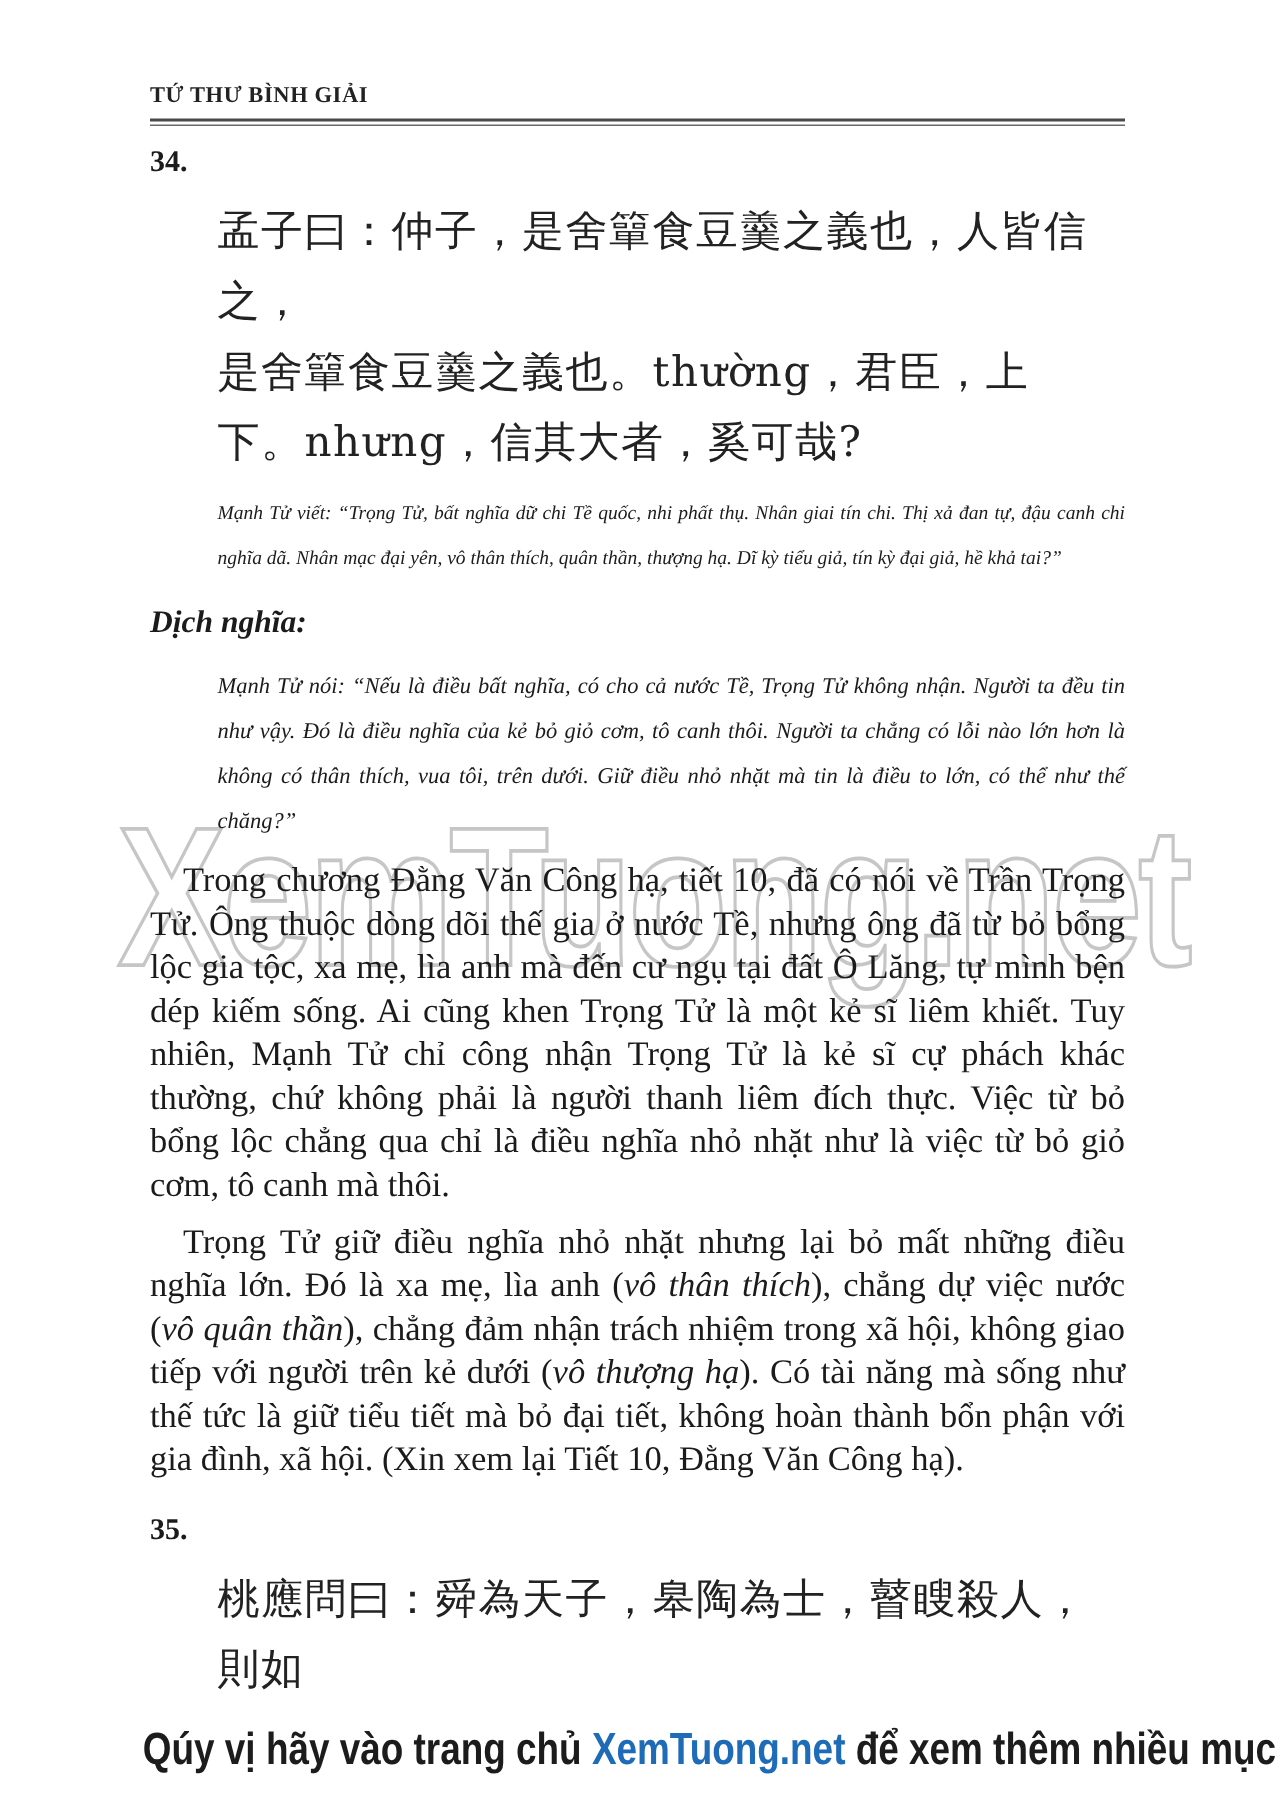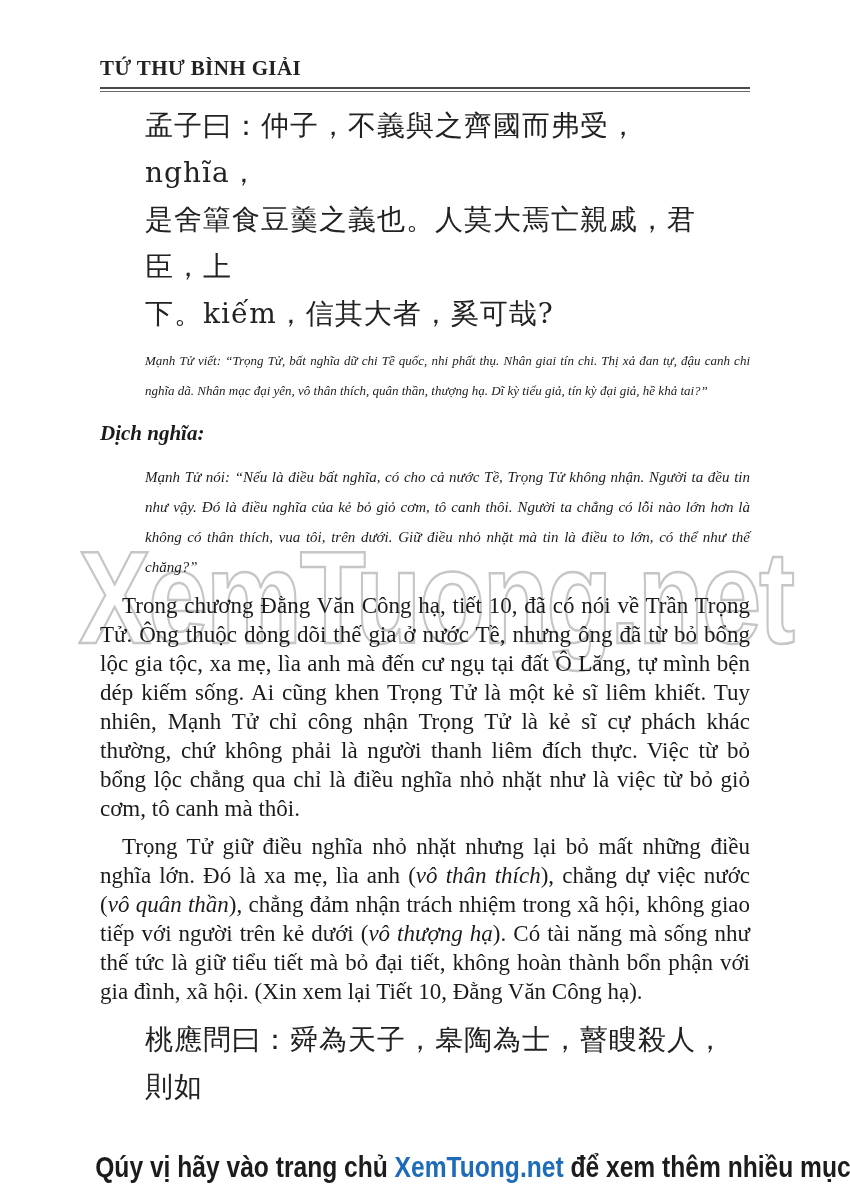--- a/index.html
+++ b/index.html
@@ -13,21 +13,21 @@
   }
   .page{
     position:relative;
     width:650px;
     margin:0 100px;
     padding-top:56px;
     z-index:1;
   }
   .running-header{
     font-weight:bold;
-    font-size:21px;
+    font-size:15px;
     letter-spacing:.4px;
     color:#222;
   }
   .header-rule{
     margin-top:6px;
     height:2px;
     border-top:2.5px solid #4a4a4a;
     border-bottom:1.5px solid #6a6a6a;
   }
   .section-number{
@@ -126,38 +126,40 @@
 
 <div class="watermark-band">
   <span class="watermark-text">XemTuong.net</span>
 </div>
 
 <div class="page">
 
   <div class="running-header">TỨ THƯ BÌNH GIẢI</div>
   <div class="header-rule"></div>
 
+  <div class="section-number">34.</div>
 
   <div class="cjk-block">
-    <div>孟子曰：仲子，不義與之齊國而弗受，nghĩa，</div>
-    <div>是舍簞食豆羹之義也。人莫大焉亡親戚，君臣，上</div>
-    <div>下。kiếm，信其大者，奚可哉?</div>
+    <div>孟子曰：仲子，是舍簞食豆羹之義也，人皆信之，</div>
+    <div>是舍簞食豆羹之義也。thường，君臣，上</div>
+    <div>下。nhưng，信其大者，奚可哉?</div>
   </div>
 
   <div class="hanviet">Mạnh Tử viết: “Trọng Tử, bất nghĩa dữ chi Tề quốc, nhi phất thụ. Nhân giai tín chi. Thị xả đan tự, đậu canh chi nghĩa dã. Nhân mạc đại yên, vô thân thích, quân thần, thượng hạ. Dĩ kỳ tiểu giả, tín kỳ đại giả, hề khả tai?”</div>
 
   <div class="dich-nghia-label">Dịch nghĩa:</div>
 
   <div class="dich-nghia-text">Mạnh Tử nói: “Nếu là điều bất nghĩa, có cho cả nước Tề, Trọng Tử không nhận. Người ta đều tin như vậy. Đó là điều nghĩa của kẻ bỏ giỏ cơm, tô canh thôi. Người ta chẳng có lỗi nào lớn hơn là không có thân thích, vua tôi, trên dưới. Giữ điều nhỏ nhặt mà tin là điều to lớn, có thể như thế chăng?”</div>
 
 
   <div class="commentary">Trong chương Đằng Văn Công hạ, tiết 10, đã có nói về Trần Trọng Tử. Ông thuộc dòng dõi thế gia ở nước Tề, nhưng ông đã từ bỏ bổng lộc gia tộc, xa mẹ, lìa anh mà đến cư ngụ tại đất Ô Lăng, tự mình bện dép kiếm sống. Ai cũng khen Trọng Tử là một kẻ sĩ liêm khiết. Tuy nhiên, Mạnh Tử chỉ công nhận Trọng Tử là kẻ sĩ cự phách khác thường, chứ không phải là người thanh liêm đích thực. Việc từ bỏ bổng lộc chẳng qua chỉ là điều nghĩa nhỏ nhặt như là việc từ bỏ giỏ cơm, tô canh mà thôi.</div>
 
   <div class="commentary"><span>Trọng Tử giữ điều nghĩa nhỏ nhặt nhưng lại bỏ mất những điều nghĩa lớn. Đó là xa mẹ, lìa anh (</span><i>vô thân thích</i><span>), chẳng dự việc nước (</span><i>vô quân thần</i><span>), chẳng đảm nhận trách nhiệm trong xã hội, không giao tiếp với người trên kẻ dưới (</span><i>vô thượng hạ</i><span>). Có tài năng mà sống như thế tức là giữ tiểu tiết mà bỏ đại tiết, không hoàn thành bổn phận với gia đình, xã hội. (Xin xem lại Tiết 10, Đằng Văn Công hạ).</span></div>
 
+  <div class="section-number" style="margin-top:22px;">35.</div>
 
   <div class="cjk-block">
     <div>桃應問曰：舜為天子，皋陶為士，瞽瞍殺人，則如</div>
 
   </div>
 
 </div>
 
 <div class="footer">
   <span class="footer-inner"><span>Qúy vị hãy vào trang chủ </span><a class="footer-link">XemTuong.net</a><span> để xem thêm nhiều mục hay khác</span></span>

